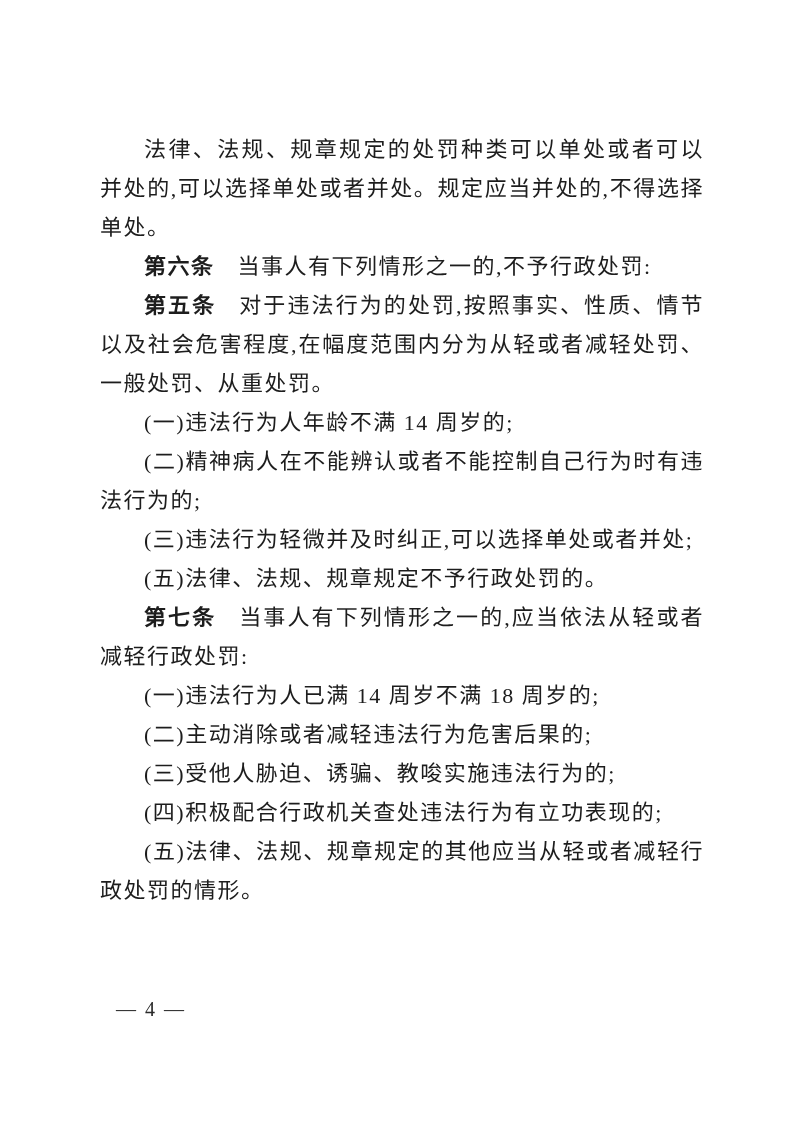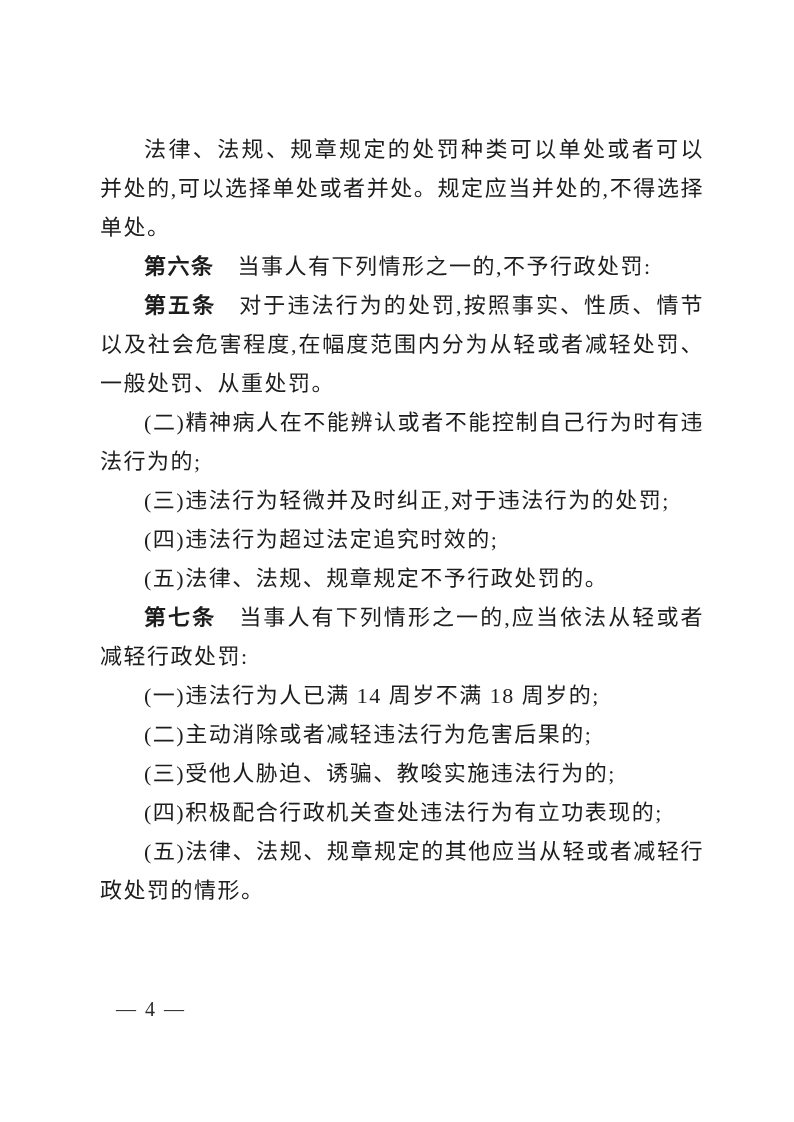--- a/index.html
+++ b/index.html
@@ -51,26 +51,26 @@
 
 <div class="page">
   <div class="content">
 
     <p class="para">法律、法规、规章规定的处罚种类可以单处或者可以并处的,可以选择单处或者并处。规定应当并处的,不得选择单处。</p>
 
     <p class="para"><span class="article-label">第六条</span><span>当事人有下列情形之一的,不予行政处罚:</span></p>
 
     <p class="para"><span class="article-label">第五条</span><span>对于违法行为的处罚,按照事实、性质、情节以及社会危害程度,在幅度范围内分为从轻或者减轻处罚、一般处罚、从重处罚。</span></p>
 
+    <p class="para">(一)违法行为人年龄不满 14 周岁的;</p>
 
     <p class="para">(二)精神病人在不能辨认或者不能控制自己行为时有违法行为的;</p>
 
-    <p class="para">(三)违法行为轻微并及时纠正,对于违法行为的处罚;</p>
+    <p class="para">(三)违法行为轻微并及时纠正,可以选择单处或者并处;</p>
 
-    <p class="para">(四)违法行为超过法定追究时效的;</p>
 
     <p class="para">(五)法律、法规、规章规定不予行政处罚的。</p>
 
     <p class="para"><span class="article-label">第七条</span><span>当事人有下列情形之一的,应当依法从轻或者减轻行政处罚:</span></p>
 
     <p class="para">(一)违法行为人已满 14 周岁不满 18 周岁的;</p>
 
     <p class="para">(二)主动消除或者减轻违法行为危害后果的;</p>
 
     <p class="para">(三)受他人胁迫、诱骗、教唆实施违法行为的;</p>

